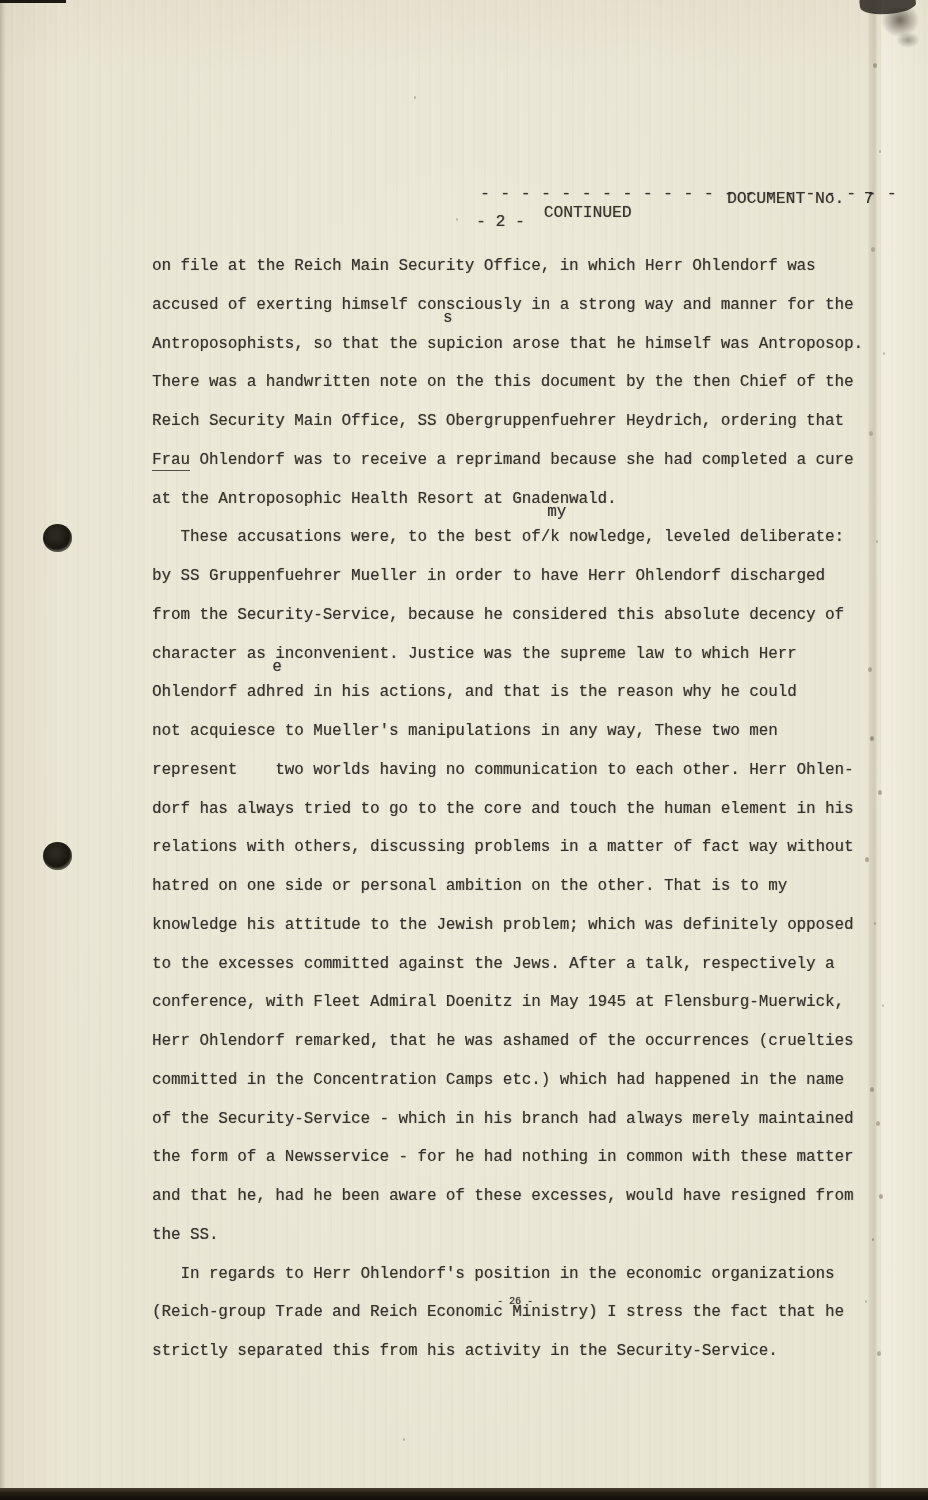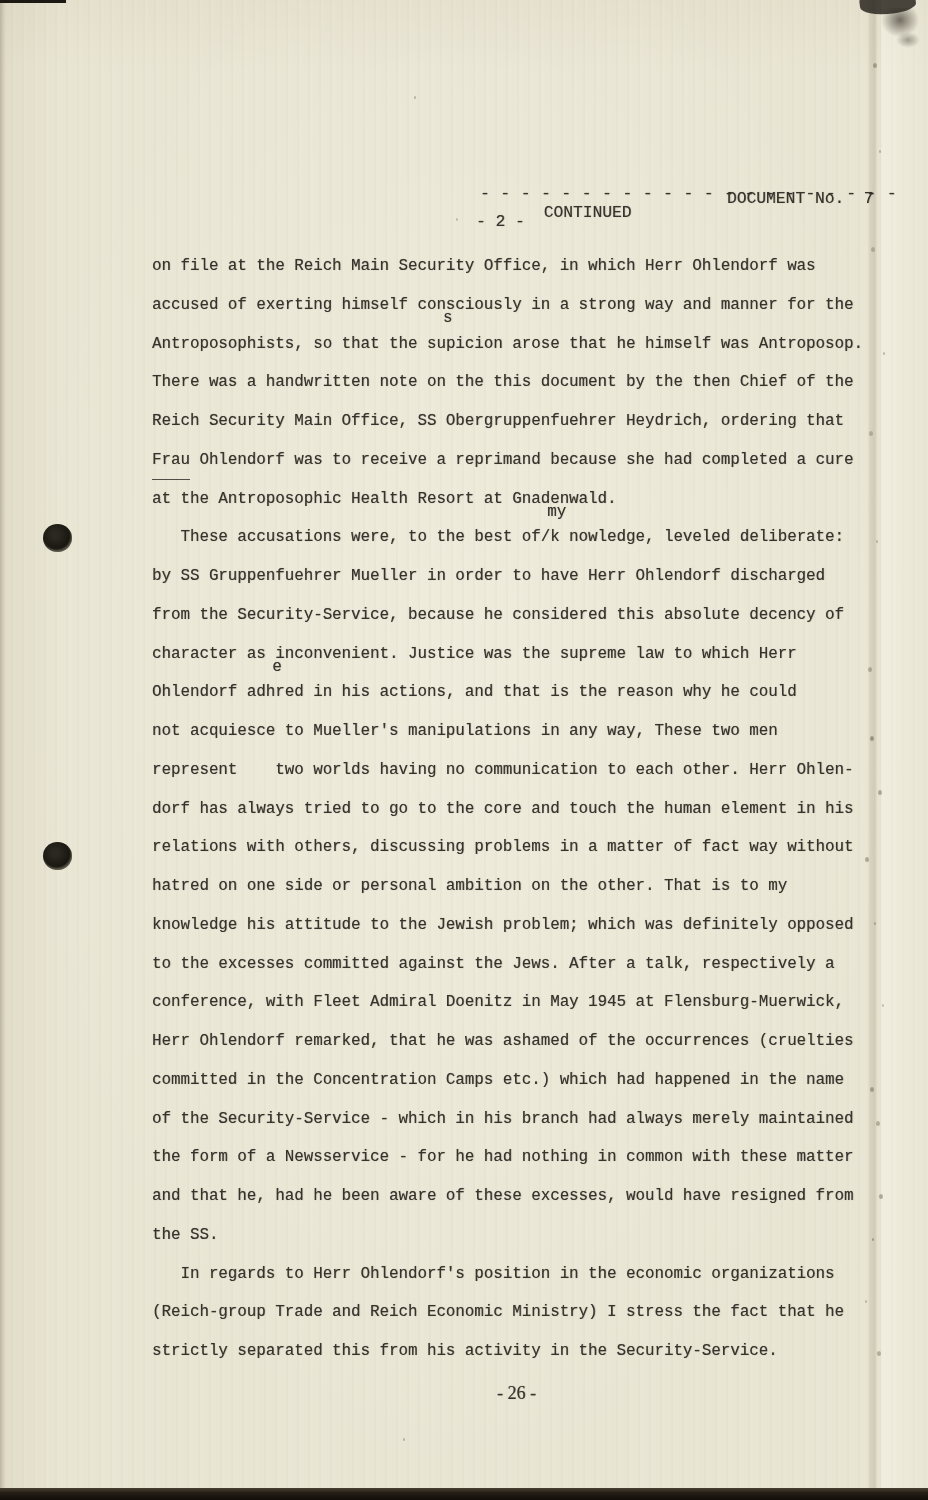--- a/index.html
+++ b/index.html
@@ -49,25 +49,25 @@
   }
 
   
   .body-block {
     position:absolute; left:152px; top:247px; z-index:3;
     font-size:15.8px; line-height:38.75px; white-space:pre;
   }
   .line { height:38.75px; }
   .sup-anchor { position:relative; display:inline-block; width:0; }
   .sup { position:absolute; left:-3px; bottom:0.60em; white-space:pre; }
-  .u { border-bottom:1.6px solid rgba(54,51,44,0.85); padding-bottom:10px;margin-top:28px; }
+  .u { border-bottom:1.6px solid rgba(54,51,44,0.85); padding-bottom:1px;margin-top:28px; }
 
   .footer-number {
-    position:absolute; left:497px; top:1383px; z-index:3;
-    font-size:18px; white-space:pre;font-family:Liberation Serif, serif;
+    position:absolute; left:497px; top:1296px; z-index:3;
+    font-size:10px; white-space:pre;
   }
 
   
   .hole { position:absolute; z-index:4; border-radius:50%;
     background:radial-gradient(circle at 42% 38%, #2b2822 15%, #121008 75%);
     box-shadow: inset -1px -2px 2px rgba(233,229,211,0.35); }
   .hole.top { left:43px; top:524px; width:29px; height:28px; }
   .hole.bottom { left:43px; top:842px; width:29px; height:28px; }
 
   

